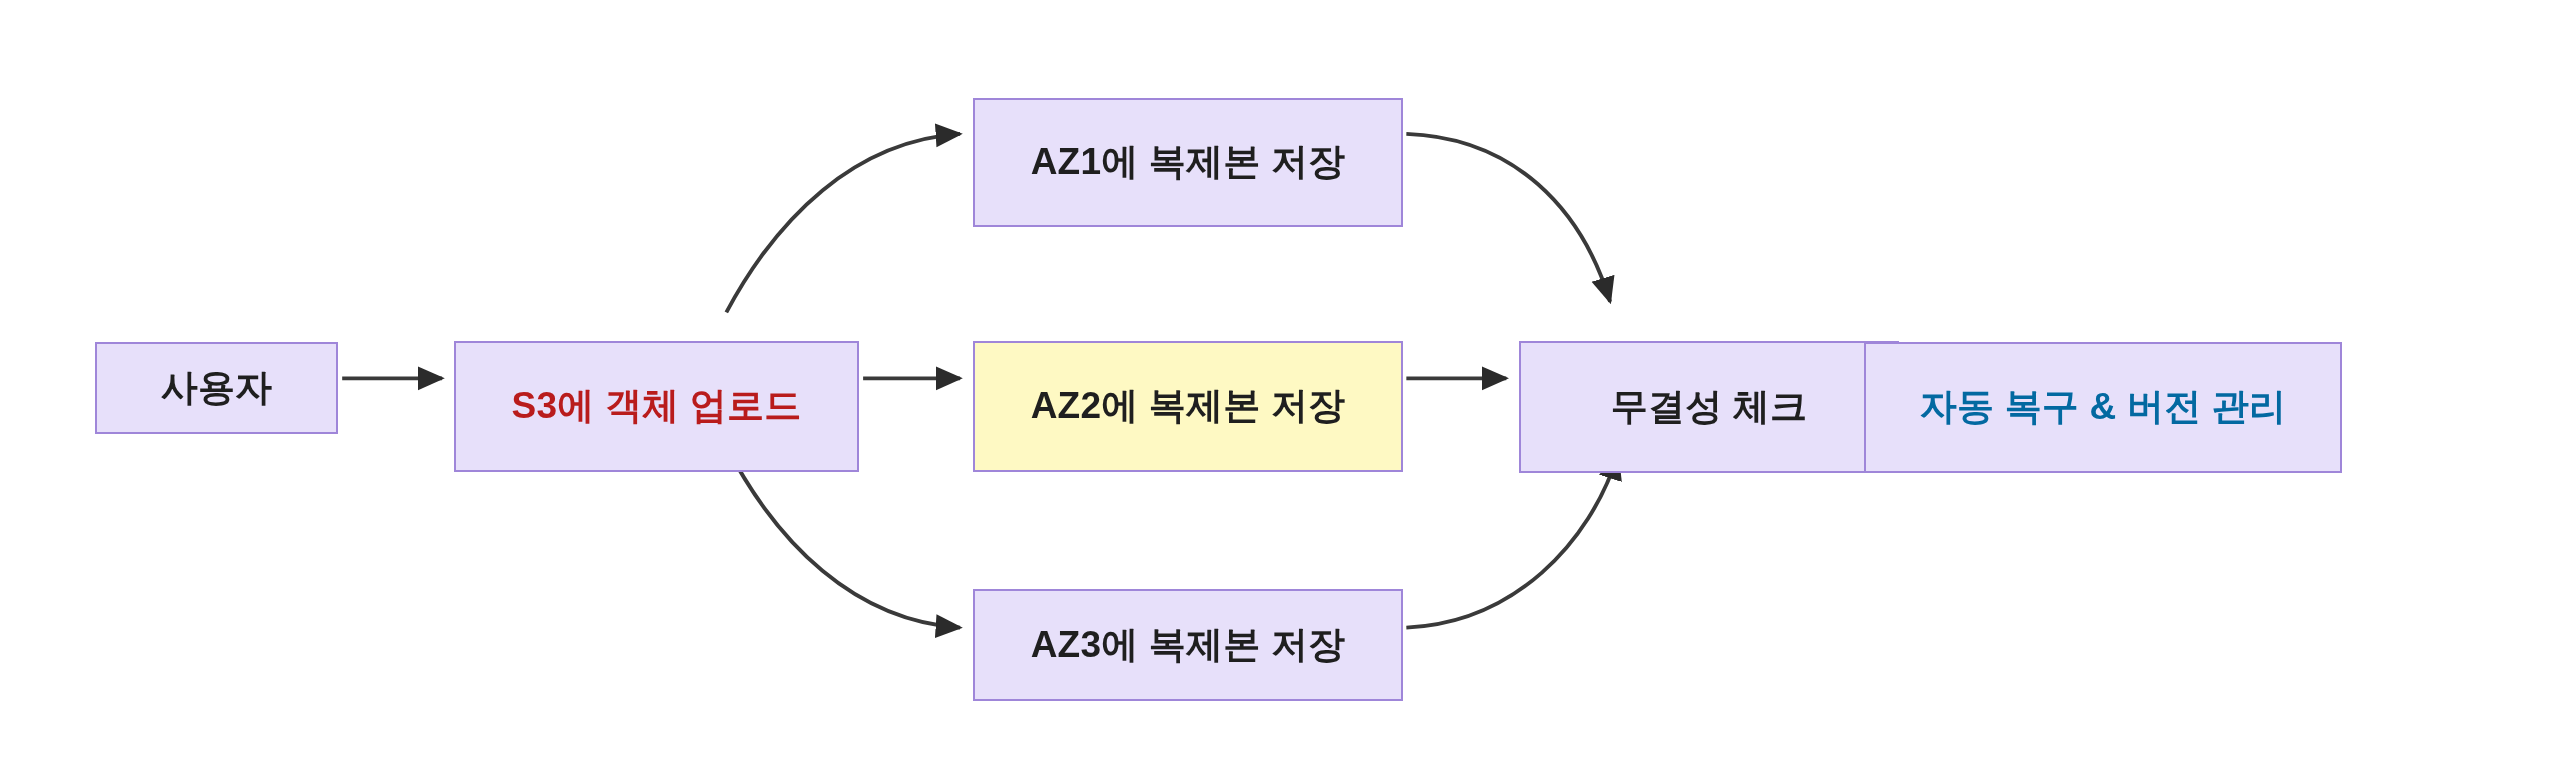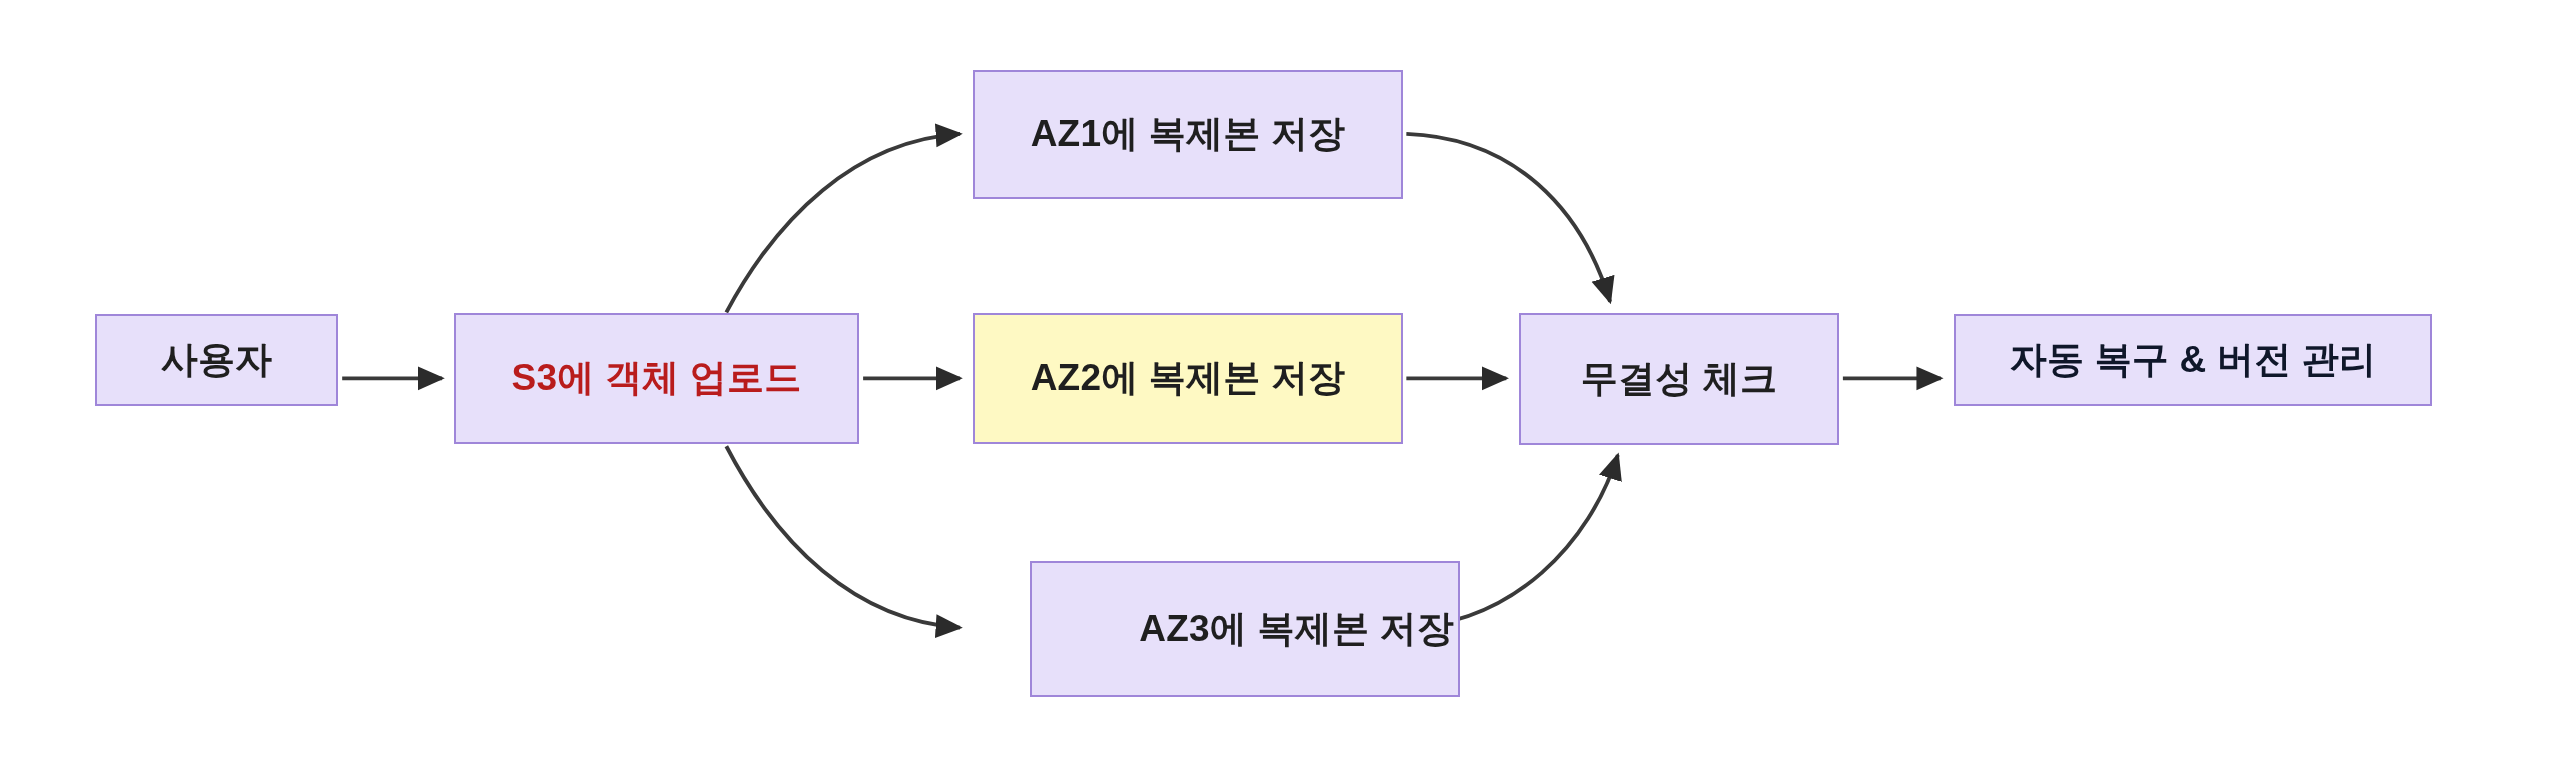--- a/index.html
+++ b/index.html
@@ -33,21 +33,22 @@
     border: 2.9px solid #9f86d9;
     display: flex;
     align-items: center;
     justify-content: center;
     text-align: center;
     color: #1f1f1f;
     font-size: 37px;
     font-weight: 600;
     letter-spacing: 0.2px;
     line-height: 1.15;
-    padding: 0 4px;
+    padding: 0 22px;
+    margin-top: 28px;
   }
   .node-label {
     display: block;
     white-space: nowrap;
   }
 </style>
 </head>
 <body>
 
 <div id="canvas" style="background: rgb(255, 255, 255);">
@@ -85,26 +86,26 @@
   </div>
 
   <div class="node" id="node-az1-replica" style="left: 973px; top: 70px; width: 430px; height: 129px; background: rgb(231, 224, 250); border-color: rgb(159, 134, 217); color: rgb(31, 31, 31);">
     <span class="node-label">AZ1에 복제본 저장</span>
   </div>
 
   <div class="node" id="node-az2-replica" style="left: 973px; top: 313px; width: 430px; height: 131px; background: #fef9c3; border-color: rgb(159, 134, 217); color: rgb(31, 31, 31);">
     <span class="node-label">AZ2에 복제본 저장</span>
   </div>
 
-  <div class="node" id="node-az3-replica" style="left: 1030px; top: 561px; width: 430px; height: 136px; background: rgb(231, 224, 250); border-color: rgb(159, 134, 217); color: rgb(31, 31, 31); justify-content: flex-end;">
+  <div class="node" id="node-az3-replica" style="left: 973px; top: 561px; width: 430px; height: 112px; background: rgb(231, 224, 250); border-color: rgb(159, 134, 217); color: rgb(31, 31, 31);">
     <span class="node-label">AZ3에 복제본 저장</span>
   </div>
 
-  <div class="node" id="node-integrity-check" style="left: 1519px; top: 313px; width: 320px; height: 132px; background: rgb(231, 224, 250); border-color: rgb(159, 134, 217); color: rgb(31, 31, 31);">
+  <div class="node" id="node-integrity-check" style="left: 1519px; top: 313px; width: 380px; height: 132px; background: rgb(231, 224, 250); border-color: rgb(159, 134, 217); color: rgb(31, 31, 31);">
     <span class="node-label">무결성 체크</span>
   </div>
 
-  <div class="node" id="node-auto-recovery" style="left: 1954px; top: 314px; width: 478px; height: 92px; background: rgb(231, 224, 250); border-color: rgb(159, 134, 217); color: #0f172a;">
+  <div class="node" id="node-auto-recovery" style="left: 1864px; top: 314px; width: 478px; height: 131px; background: rgb(231, 224, 250); border-color: rgb(159, 134, 217); color: #0369a1;">
     <span class="node-label">자동 복구 &amp; 버전 관리</span>
   </div>
 
 </div>
 
 
 </body></html>

